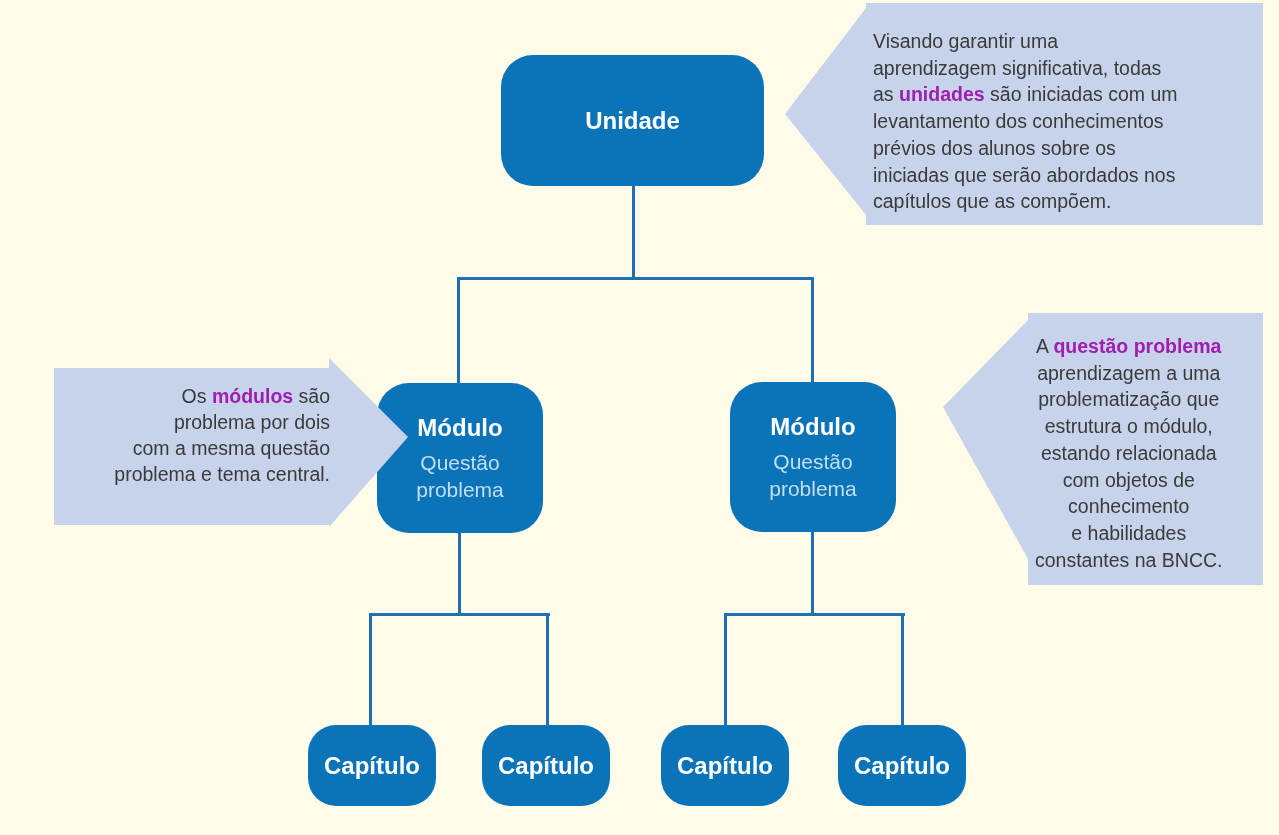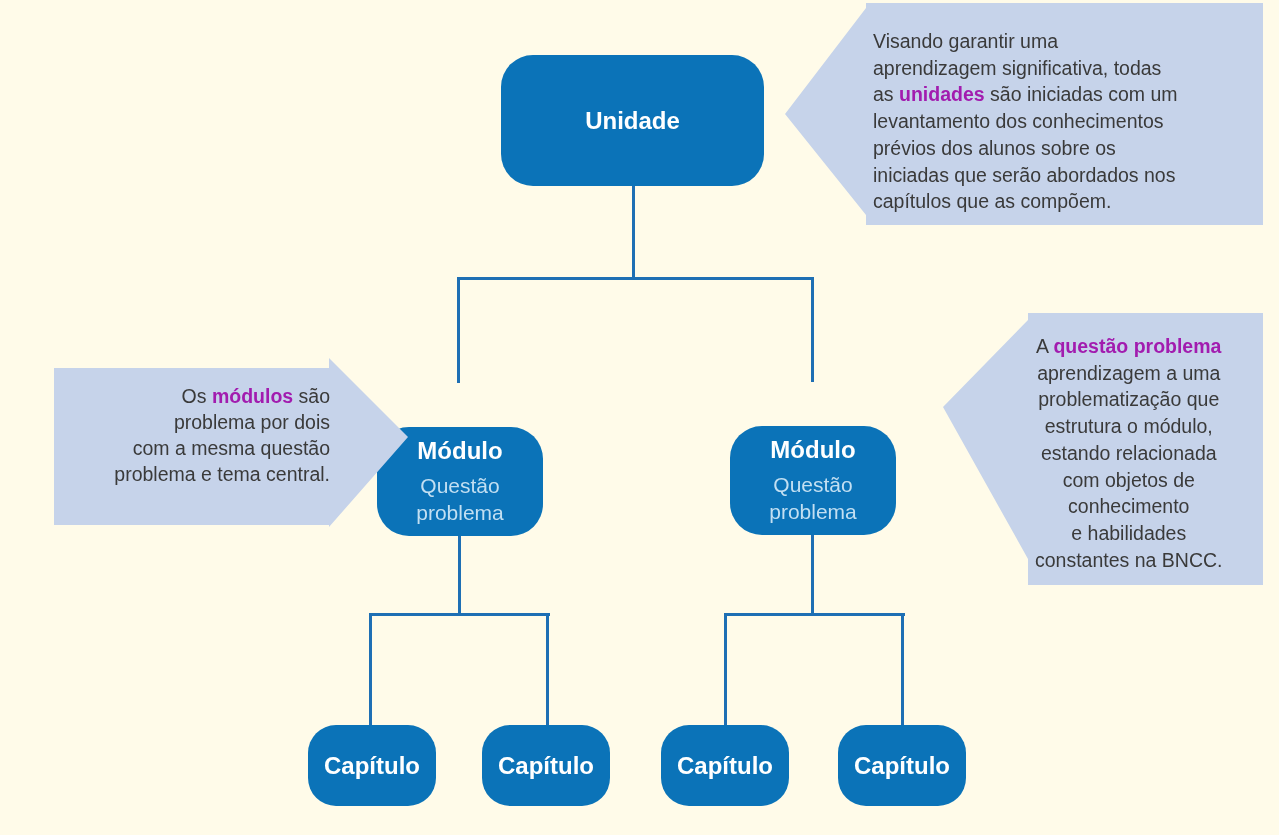--- a/index.html
+++ b/index.html
@@ -18,21 +18,21 @@
     background:var(--background);
     font-family:"Liberation Sans",sans-serif;
   }
   .connector{position:absolute;background:var(--connector-blue);}
   .node{
     position:absolute;background:var(--node-blue);color:var(--node-text);
     display:flex;flex-direction:column;align-items:center;justify-content:center;
     text-align:center;font-weight:bold;
   }
   .node-unidade{left:501px;top:55px;width:263px;height:131px;border-radius:32px;font-size:24px;}
-  .node-module{width:166px;height:109px;border-radius:32px;margin-top:44px;}
+  .node-module{width:166px;height:150px;border-radius:32px;}
   .node-module .module-title{font-size:24px;font-weight:bold;margin-bottom:7px;}
   .node-module .module-subtitle{font-size:21px;font-weight:normal;color:var(--node-subtext);line-height:27px;}
   .node-module-left{left:377px;top:383px;}
   .node-module-right{left:730px;top:382px;}
   .node-chapter{width:128px;height:81px;border-radius:28px;font-size:24px;}
   .node-chapter-1{left:308px;top:725px;}
   .node-chapter-2{left:482px;top:725px;}
   .node-chapter-3{left:661px;top:725px;}
   .node-chapter-4{left:838px;top:725px;}
   .callout{position:absolute;}

